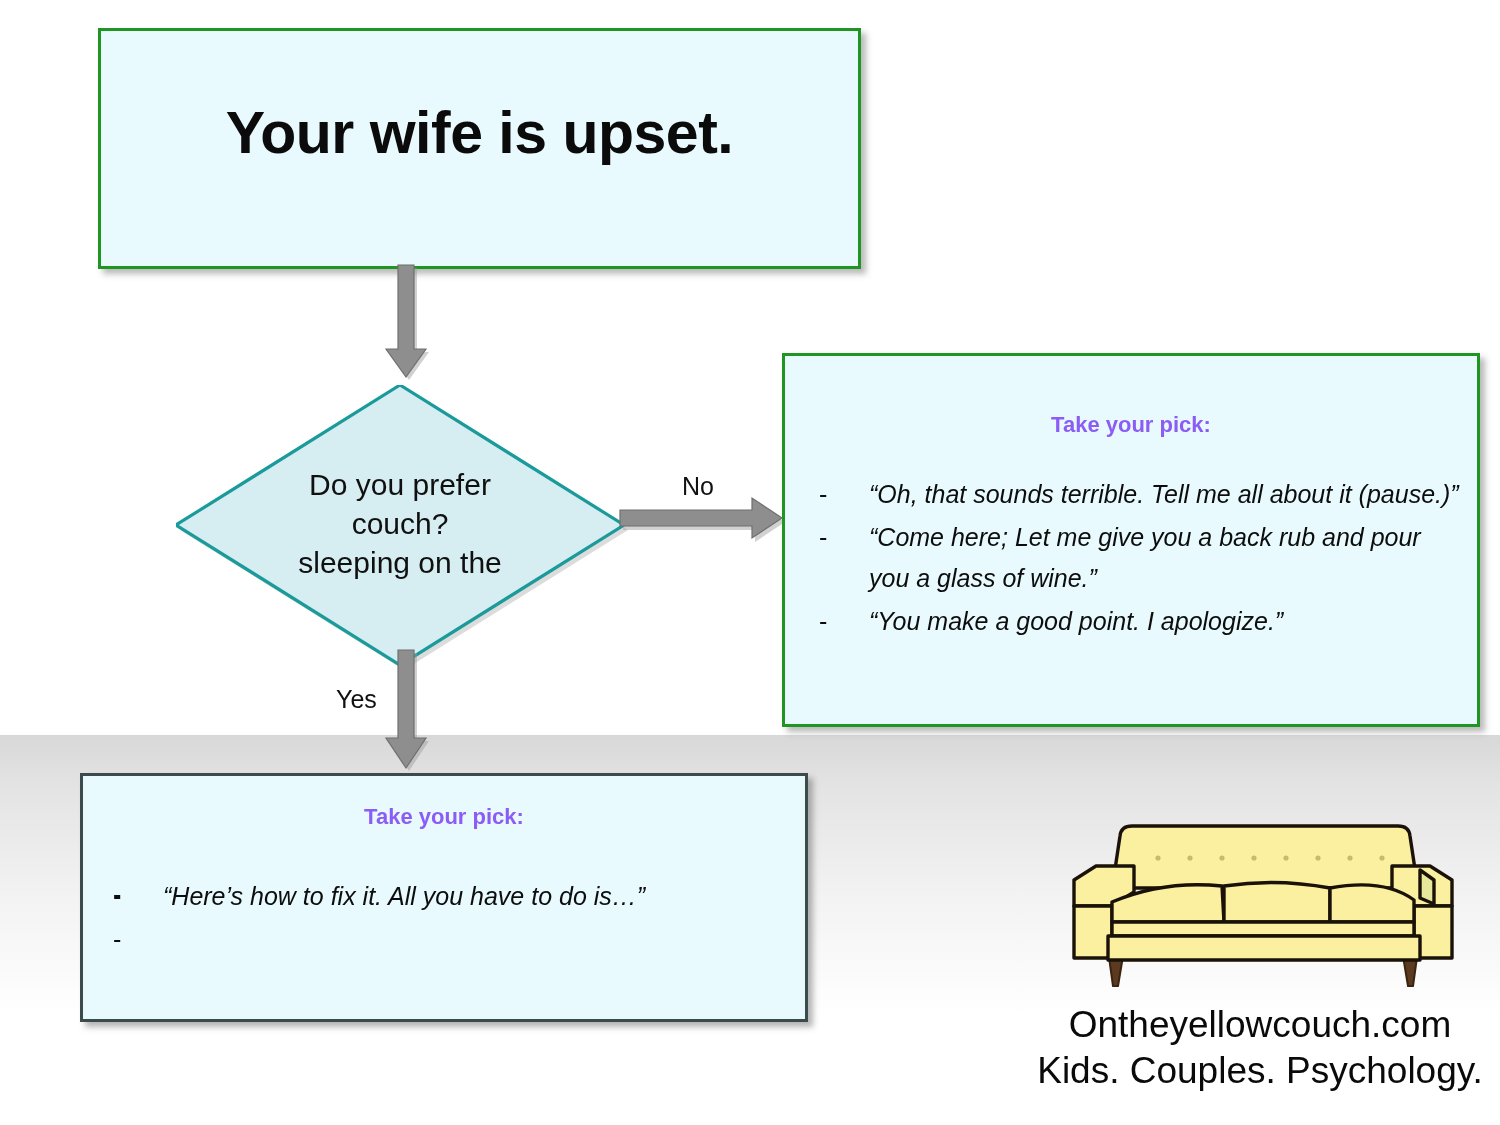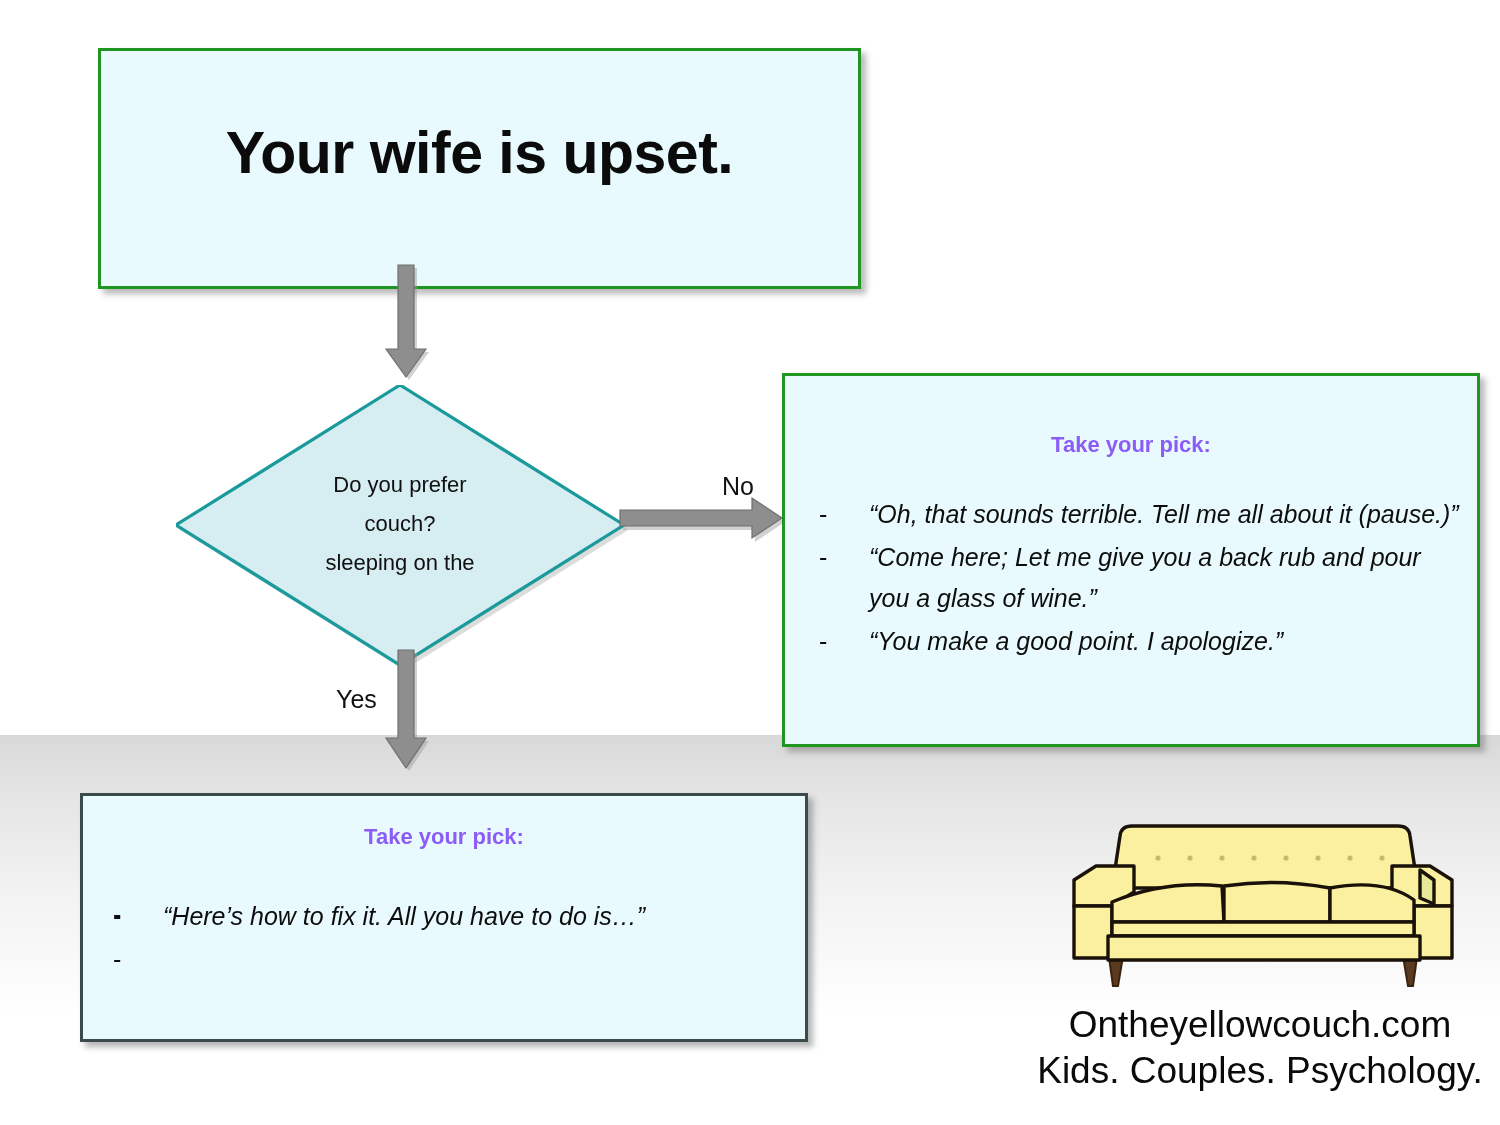--- a/index.html
+++ b/index.html
@@ -24,21 +24,20 @@
     width: 1500px;
     height: 390px;
     background: linear-gradient(to bottom, #d8d8d8 0%, #e4e4e4 14%, #f2f2f2 40%, #ffffff 72%, #ffffff 100%);
   }
 
   
   .flow-box {
     position: absolute;
     background: #e8fafd;
     box-sizing: border-box;
-    margin-top: 20px;
   }
   .box-green { border: 3px solid #1e9621; box-shadow: 5px 5px 6px rgba(90,90,90,0.42); }
   .box-dark  { border: 3px solid #3c4a4c; box-shadow: 5px 5px 6px rgba(90,90,90,0.45); }
 
   
   #title-box { left: 98px; top: 28px; width: 763px; height: 241px; }
   .title-text {
     position: absolute;
     left: 0; right: 0;
     top: 68px;
@@ -100,39 +99,39 @@
     width: 448px;
     height: 280px;
   }
   #decision-wrap svg { display: block; }
   .diamond-text {
     position: absolute;
     left: 60px;
     top: 80px;
     width: 328px;
     text-align: center;
-    font-size: 22px;
+    font-size: 30px;
     line-height: 39px;
     color: #101010;
     font-family: "Liberation Sans", sans-serif;
   }
 
   
   .arrow-svg { position: absolute; overflow: visible; }
   #arrow-title-diamond { left: 386px; top: 265px; }
   #arrow-diamond-right { left: 620px; top: 498px; }
   #arrow-diamond-bottom { left: 386px; top: 650px; }
 
   .edge-label {
     position: absolute;
     font-size: 25px;
     color: #111;
     font-family: "Liberation Sans", sans-serif;
   }
-  #label-no { left: 682px; top: 472px; margin-left: 40px; }
+  #label-no { left: 682px; top: 472px; }
   #label-yes { left: 336px; top: 685px; }
 
   
   #logo-block {
     position: absolute;
     left: 1030px;
     top: 818px;
     width: 460px;
     height: 290px;
   }

